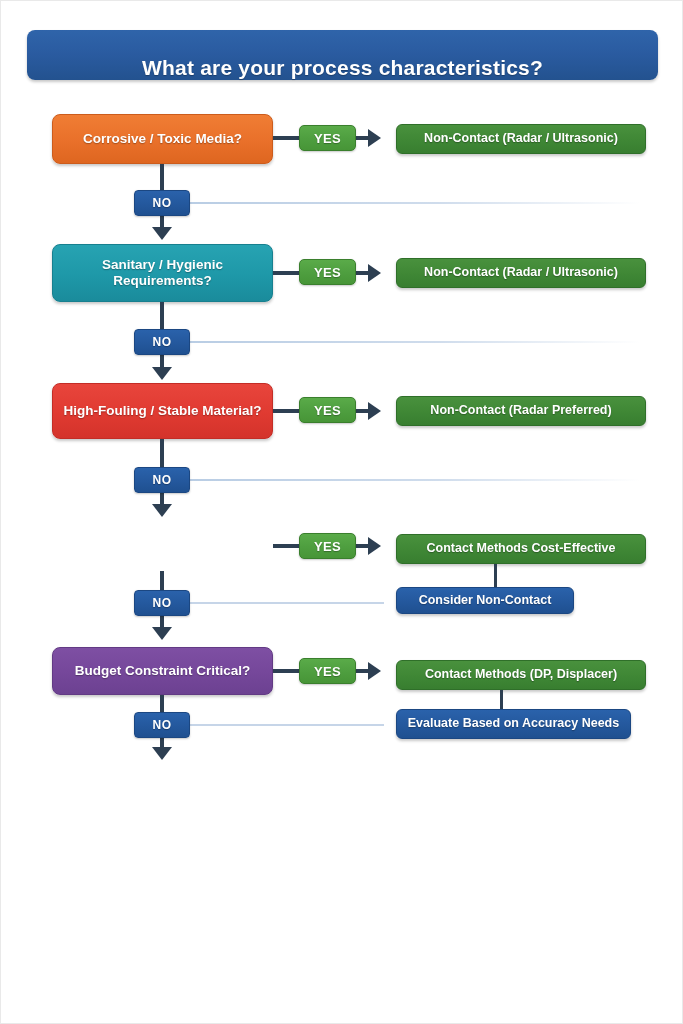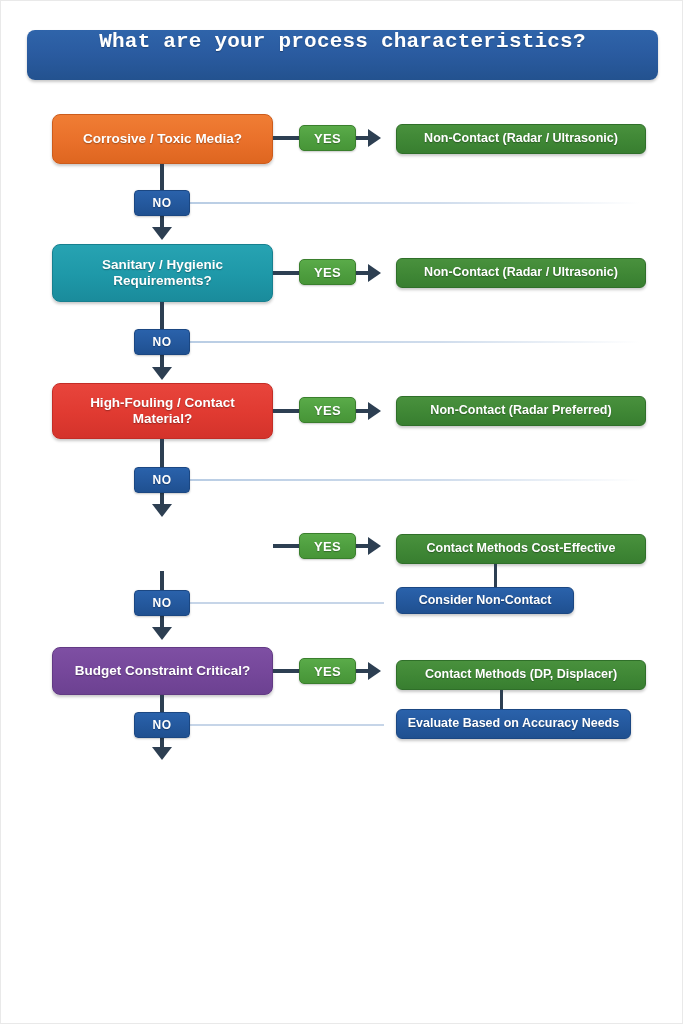--- a/index.html
+++ b/index.html
@@ -25,24 +25,23 @@
   .header-banner {
     position: absolute;
     left: 26px;
     top: 29px;
     width: 631px;
     height: 50px;
     border-radius: 8px;
     background: linear-gradient(180deg, #2f64aa 0%, #2a5ba0 48%, #23528f 100%);
     box-shadow: 0 2px 3px rgba(0,0,0,0.22);
     display: flex;
-    align-items: flex-start;
+    align-items: flex-end;
     justify-content: center;
     box-sizing: border-box;
-    font-family: Liberation Mono, monospace;
   }
   .header-title {
     color: #ffffff;
     font-size: 21px;
     font-weight: bold;
     letter-spacing: 0.2px;
     text-shadow: 0 1px 1px rgba(0,0,0,0.28);
     white-space: nowrap;
   }
 
@@ -237,21 +236,21 @@
   </div>
   <div class="v-line" style="top:301px; height:28px;"></div>
   <div class="no-badge" style="top:328px;">
     <span>NO</span>
   </div>
   <div class="faint-line" style="top:340px; width:450px;"></div>
   <div class="v-line" style="top:354px; height:14px;"></div>
   <div class="arrow-down" style="top:366px;"></div>
 
   <div class="node q-node q-red" style="top:382px; height:56px;">
-    <span>High-Fouling / Contact Material?</span>
+    <span>High-Fouling / Stable Material?</span>
   </div>
   <div class="h-line" style="left:272px; top:408px; width:28px;"></div>
   <div class="yes-badge" style="top:396px;">
     <span>YES</span>
   </div>
   <div class="h-line" style="left:355px; top:408px; width:14px;"></div>
   <div class="arrow-right" style="left:367px; top:401px;"></div>
   <div class="node out-node out-green" style="top:395px; height:30px; width:250px;">
     <span>Non-Contact (Radar Preferred)</span>
   </div>

